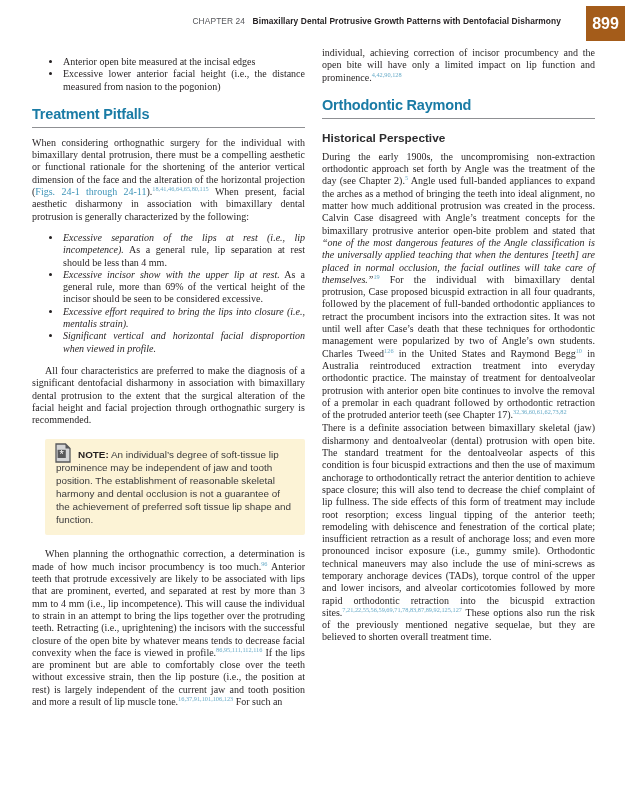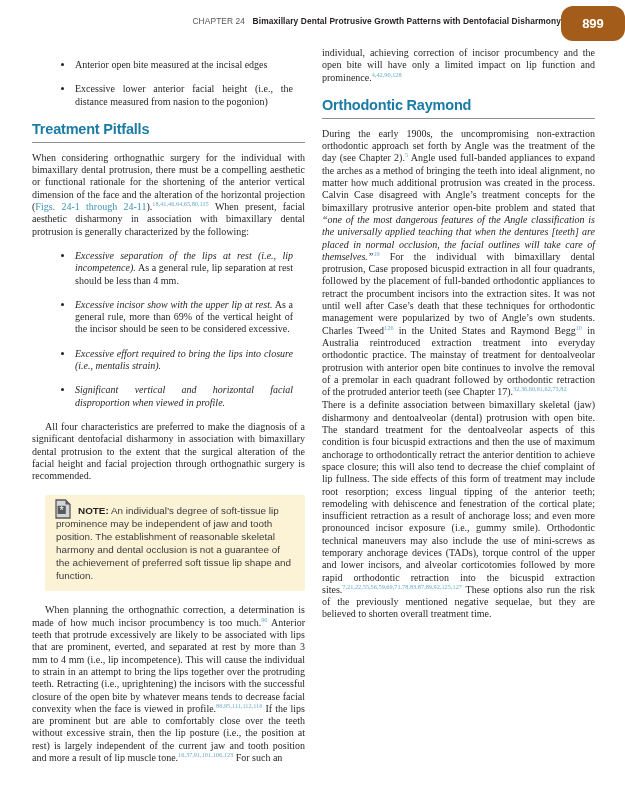--- a/index.html
+++ b/index.html
@@ -7,40 +7,40 @@
        font-family:"Liberation Serif",serif;color:#231f20;}
   .page{position:relative;width:625px;height:800px;background:#fff;}
 
   
   .running-head{position:absolute;top:0;left:12px;right:0;height:44px;}
   .head-text{position:absolute;top:16px;right:64px;left:40px;text-align:right;
              font-family:"Liberation Sans",sans-serif;font-size:8.4px;
              letter-spacing:.1px;white-space:nowrap;}
   .chapter-label{color:#55565a;font-weight:400;margin-right:5px;}
   .chapter-title{color:#231f20;font-weight:700;}
-  .page-badge{position:absolute;top:6px;right:0;width:64px;height:35px;
+  .page-badge{position:absolute;top:6px;right:0;width:39px;height:35px;
               background:var(--badge,#a45c1a);color:#fff;
-              font-family:"Liberation Sans",sans-serif;font-weight:700;font-size:13px;
-              display:flex;align-items:center;justify-content:center;border-radius:12px;}
+              font-family:"Liberation Sans",sans-serif;font-weight:700;font-size:16px;
+              display:flex;align-items:center;justify-content:center;}
 
   
   .columns{position:absolute;top:47px;left:32px;width:563px;
            display:flex;gap:17px;}
   .col{width:273px;font-size:10px;line-height:12.3px;text-align:justify;}
 
   
   .col p{margin:0 0 1px 0;}
   .col p.indent{text-indent:13px;}
   h2.section-heading{font-family:"Liberation Sans",sans-serif;color:var(--accent,#1a7ba5);
       font-size:14.5px;line-height:16px;font-weight:700;letter-spacing:-.2px;
       margin:13px 0 9px 0;padding-bottom:5px;border-bottom:1px solid #8f9093;text-align:left;}
   h3.sub-heading{font-family:"Liberation Sans",sans-serif;color:#2c2c2e;
       font-size:11.8px;line-height:13px;font-weight:700;margin:13px 0 6px 0;text-align:left;}
   ul.bullet-list{margin:9px 0 10px 14px;padding:0 0 0 16px;list-style:disc outside;}
-  ul.bullet-list li{margin:12px;padding-left:1px;}
+  ul.bullet-list li{margin:0;padding-left:1px;}
   em{font-style:italic;}
   sup.cite{color:var(--cite,#68abc8);font-size:6.3px;line-height:0;vertical-align:super;
            letter-spacing:0;}
   .xref{color:var(--link,#3e94b8);}
 
   
   .note-box{position:relative;background:var(--notebg,#fcf3d6);border-radius:2px;
             margin:13px 0 13px 13px;padding:9px 11px 9px 11px;
             font-family:"Liberation Sans",sans-serif;font-size:9.9px;line-height:13px;
             color:#3a3a3c;text-align:left;}
@@ -86,17 +86,18 @@
               <rect x="2.6" y="6.8" width="8.2" height="8.2" fill="#58595b"></rect>
               <text x="6.7" y="15.2" fill="#ffffff" font-size="11" text-anchor="middle" font-family="Liberation Sans, sans-serif">*</text>
             </svg></span>
           <p><strong class="note-label">NOTE:</strong><span> An individual’s degree of soft-tissue lip prominence may be independent of jaw and tooth position. The establishment of reasonable skeletal harmony and dental occlusion is not a guarantee of the achievement of preferred soft tissue lip shape and function.</span></p>
         </div>
         <p class="indent"><span>When planning the orthognathic correction, a determination is made of how much incisor procumbency is too much.</span><sup class="cite">96</sup><span> Anterior teeth that protrude excessively are likely to be associated with lips that are prominent, everted, and separated at rest by more than 3 mm to 4 mm (i.e., lip incompetence). This will cause the individual to strain in an attempt to bring the lips together over the protruding teeth. Retracting (i.e., uprightening) the incisors with the successful closure of the open bite by whatever means tends to decrease facial convexity when the face is viewed in profile.</span><sup class="cite">86,95,111,112,116</sup><span> If the lips are prominent but are able to comfortably close over the teeth without excessive strain, then the lip posture (i.e., the position at rest) is largely independent of the current jaw and tooth position and more a result of lip muscle tone.</span><sup class="cite">16,37,91,101,106,123</sup><span> For such an</span></p>
       </section>
     <section class="col" id="col-right">
         <p><span>individual, achieving correction of incisor procumbency and the open bite will have only a limited impact on lip function and prominence.</span><sup class="cite">4,42,90,128</sup></p>
         <h2 class="section-heading">Orthodontic Raymond</h2>
+        <h3 class="sub-heading">Historical Perspective</h3>
         <p><span>During the early 1900s, the uncompromising non-extraction orthodontic approach set forth by Angle was the treatment of the day (see Chapter 2).</span><sup class="cite">5</sup><span> Angle used full-banded appliances to expand the arches as a method of bringing the teeth into ideal alignment, no matter how much additional protrusion was created in the process. Calvin Case disagreed with Angle’s treatment concepts for the bimaxillary protrusive anterior open-bite problem and stated that </span><em>“one of the most dangerous features of the Angle classification is the universally applied teaching that when the dentures [teeth] are placed in normal occlusion, the facial outlines will take care of themselves.”</em><sup class="cite">19</sup><span> For the individual with bimaxillary dental protrusion, Case proposed bicuspid extraction in all four quadrants, followed by the placement of full-banded orthodontic appliances to retract the procumbent incisors into the extraction sites. It was not until well after Case’s death that these techniques for orthodontic management were popularized by two of Angle’s own students. Charles Tweed</span><sup class="cite">126</sup><span> in the United States and Raymond Begg</span><sup class="cite">10</sup><span> in Australia reintroduced extraction treatment into everyday orthodontic practice. The mainstay of treatment for dentoalveolar protrusion with anterior open bite continues to involve the removal of a premolar in each quadrant followed by orthodontic retraction of the protruded anterior teeth (see Chapter 17).</span><sup class="cite">32,36,60,61,62,73,82</sup></p>
         <p><span>There is a definite association between bimaxillary skeletal (jaw) disharmony and dentoalveolar (dental) protrusion with open bite. The standard treatment for the dentoalveolar aspects of this condition is four bicuspid extractions and then the use of maximum anchorage to orthodontically retract the anterior dentition to achieve space closure; this will also tend to decrease the chief complaint of lip fullness. The side effects of this form of treatment may include root resorption; excess lingual tipping of the anterior teeth; remodeling with dehiscence and fenestration of the cortical plate; insufficient retraction as a result of anchorage loss; and even more pronounced incisor exposure (i.e., gummy smile). Orthodontic technical maneuvers may also include the use of mini-screws as temporary anchorage devices (TADs), torque control of the upper and lower incisors, and alveolar corticotomies followed by more rapid orthodontic retraction into the bicuspid extraction sites.</span><sup class="cite">7,21,22,55,56,59,69,71,78,83,87,89,92,125,127</sup><span> These options also run the risk of the previously mentioned negative sequelae, but they are believed to shorten overall treatment time.</span></p>
       </section>
   </div>
 </div>
 
 </body></html>

